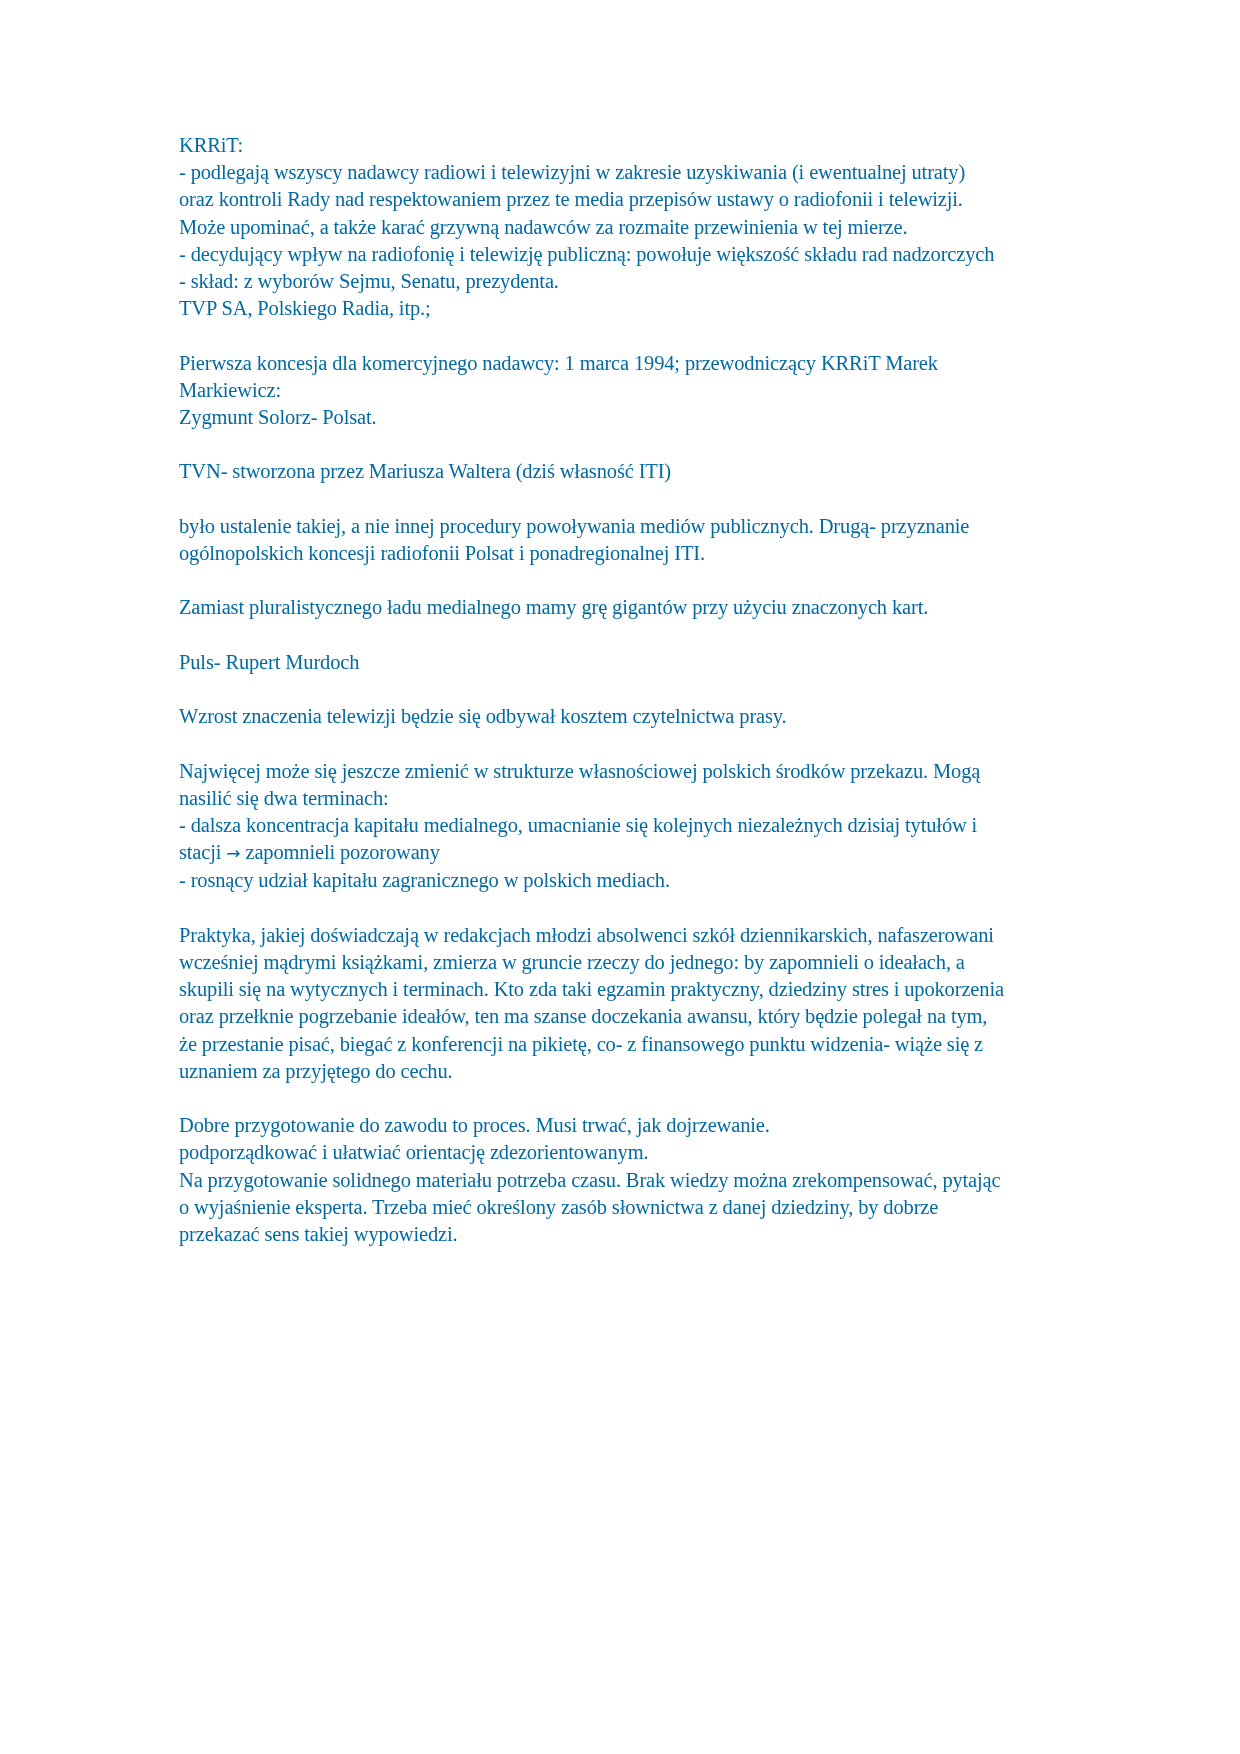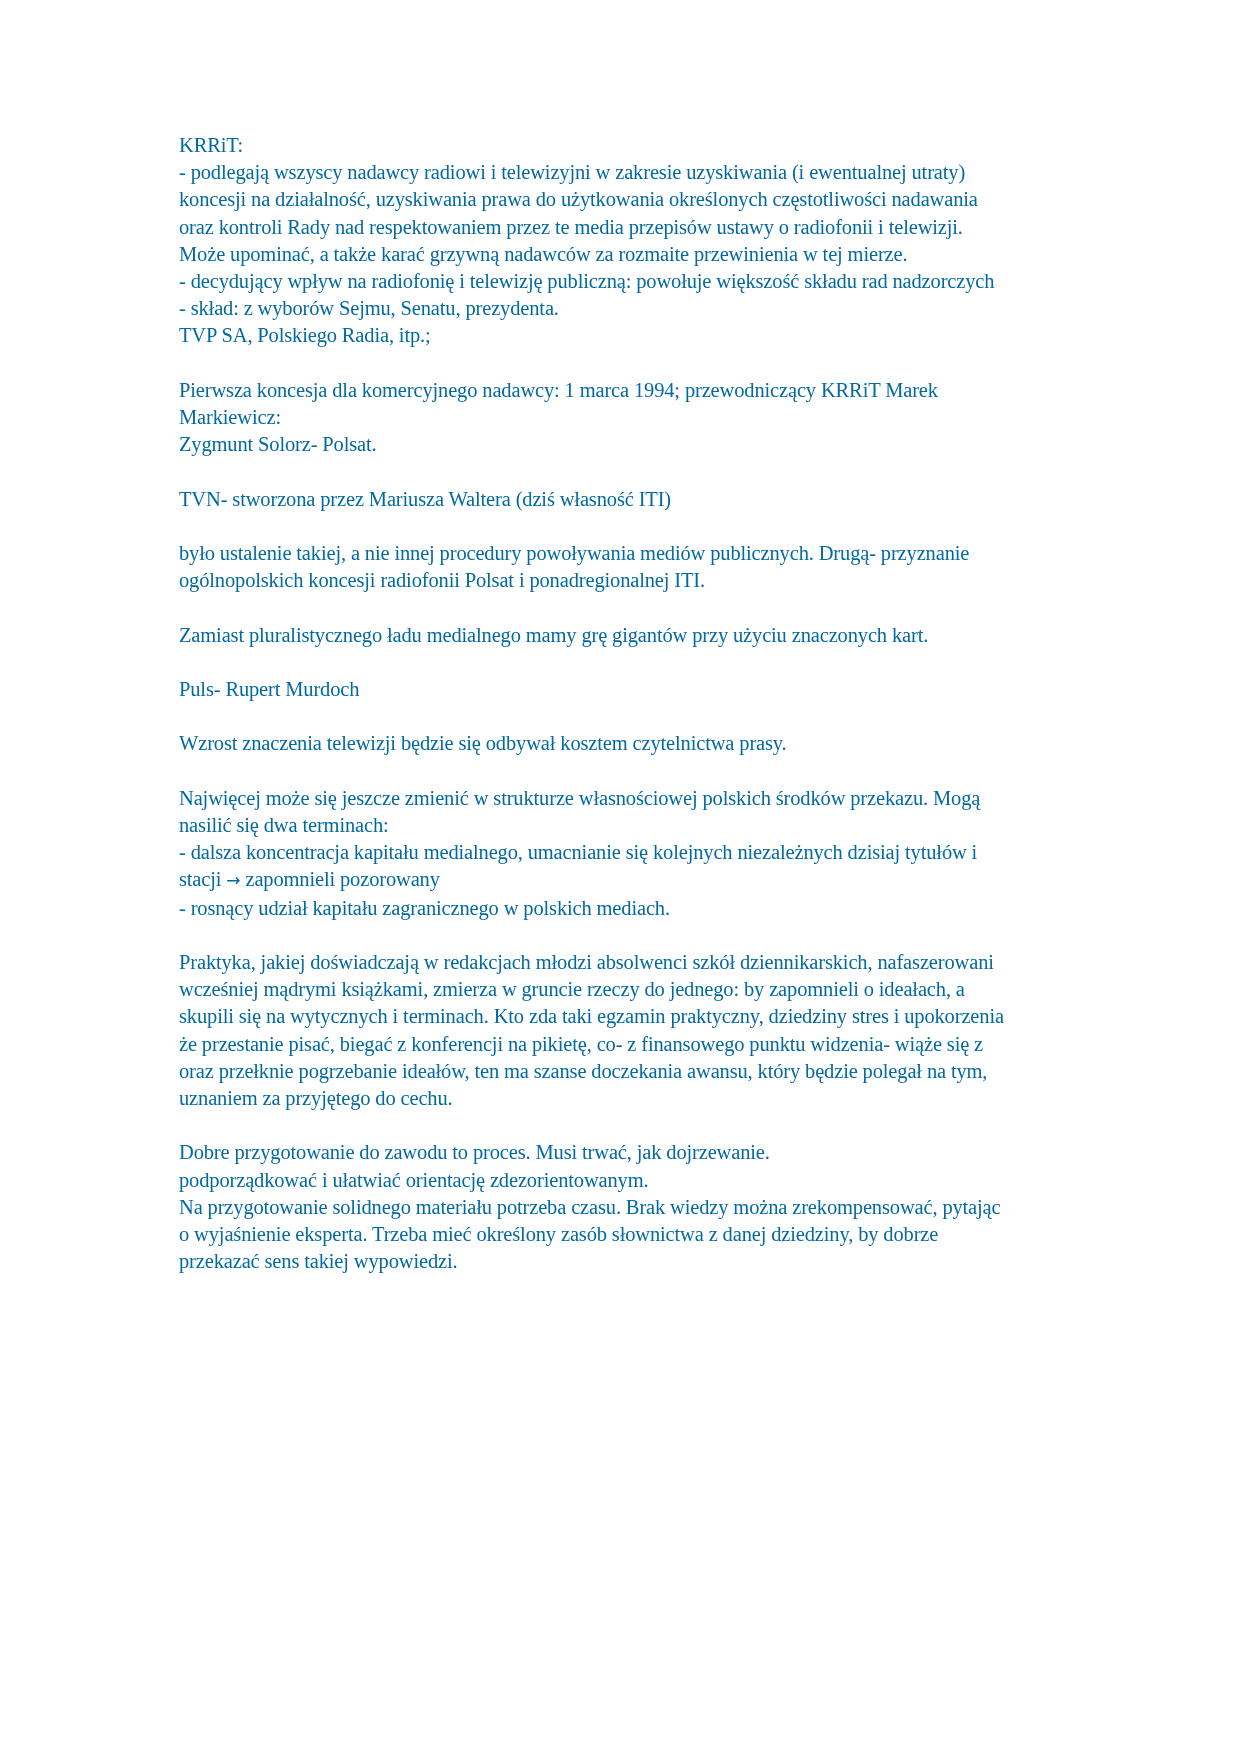--- a/index.html
+++ b/index.html
@@ -21,21 +21,20 @@
   .arrow { font-family: "DejaVu Sans", sans-serif; font-size: 17px; }
 </style>
 </head>
 <body>
 
 <div class="page">
 
   <div>
     <span class="line">KRRiT:</span>
     <span class="line">- podlegają wszyscy nadawcy radiowi i telewizyjni w zakresie uzyskiwania (i ewentualnej utraty)</span>
-    <span class="line">koncesji na działalność, uzyskiwania prawa do użytkowania określonych częstotliwości nadawania</span>
     <span class="line">oraz kontroli Rady nad respektowaniem przez te media przepisów ustawy o radiofonii i telewizji.</span>
     <span class="line">Może upominać, a także karać grzywną nadawców za rozmaite przewinienia w tej mierze.</span>
     <span class="line">- decydujący wpływ na radiofonię i telewizję publiczną: powołuje większość składu rad nadzorczych</span>
     <span class="line">- skład: z wyborów Sejmu, Senatu, prezydenta.</span>
     <span class="line">TVP SA, Polskiego Radia, itp.;</span>
   </div>
   <span class="gap"></span>
 
   <div>
     <span class="line">Pierwsza koncesja dla komercyjnego nadawcy: 1 marca 1994; przewodniczący KRRiT Marek</span>
@@ -76,22 +75,22 @@
     <span class="line">- dalsza koncentracja kapitału medialnego, umacnianie się kolejnych niezależnych dzisiaj tytułów i</span>
     <span class="line"><span>stacji </span><span class="arrow">→</span><span> zapomnieli pozorowany</span></span>
     <span class="line">- rosnący udział kapitału zagranicznego w polskich mediach.</span>
   </div>
   <span class="gap"></span>
 
   <div>
     <span class="line">Praktyka, jakiej doświadczają w redakcjach młodzi absolwenci szkół dziennikarskich, nafaszerowani</span>
     <span class="line">wcześniej mądrymi książkami, zmierza w gruncie rzeczy do jednego: by zapomnieli o ideałach, a</span>
     <span class="line">skupili się na wytycznych i terminach. Kto zda taki egzamin praktyczny, dziedziny stres i upokorzenia</span>
+    <span class="line">oraz przełknie pogrzebanie ideałów, ten ma szanse doczekania awansu, który będzie polegał na tym,</span>
     <span class="line">że przestanie pisać, biegać z konferencji na pikietę, co- z finansowego punktu widzenia- wiąże się z</span>
-    <span class="line">oraz przełknie pogrzebanie ideałów, ten ma szanse doczekania awansu, który będzie polegał na tym,</span>
     <span class="line">uznaniem za przyjętego do cechu.</span>
   </div>
   <span class="gap"></span>
 
   <div>
     <span class="line">Dobre przygotowanie do zawodu to proces. Musi trwać, jak dojrzewanie.</span>
     <span class="line">podporządkować i ułatwiać orientację zdezorientowanym.</span>
     <span class="line">Na przygotowanie solidnego materiału potrzeba czasu. Brak wiedzy można zrekompensować, pytając</span>
     <span class="line">o wyjaśnienie eksperta. Trzeba mieć określony zasób słownictwa z danej dziedziny, by dobrze</span>
     <span class="line">przekazać sens takiej wypowiedzi.</span>

